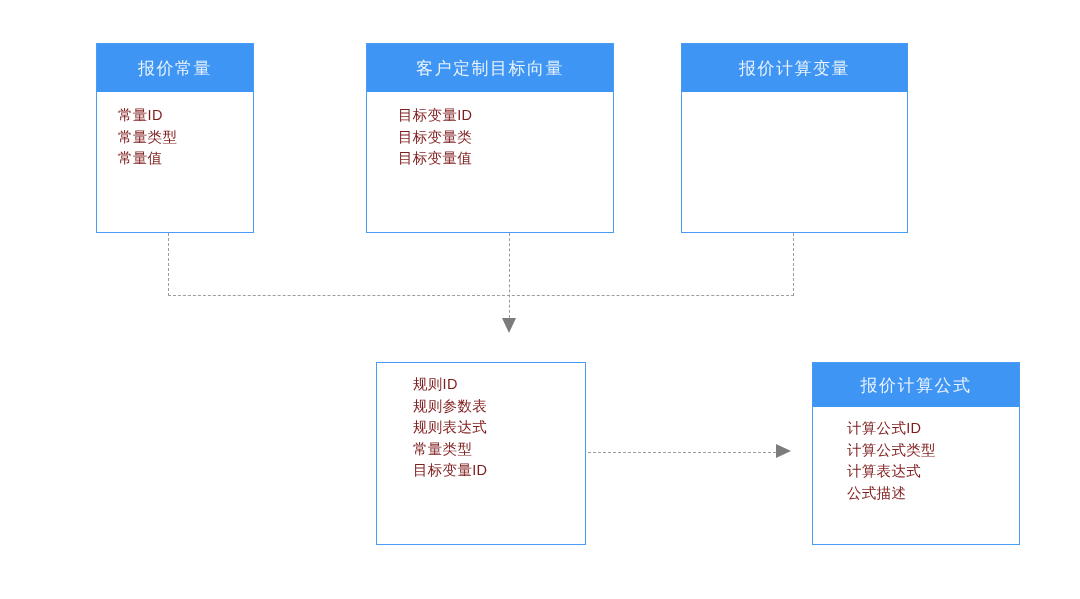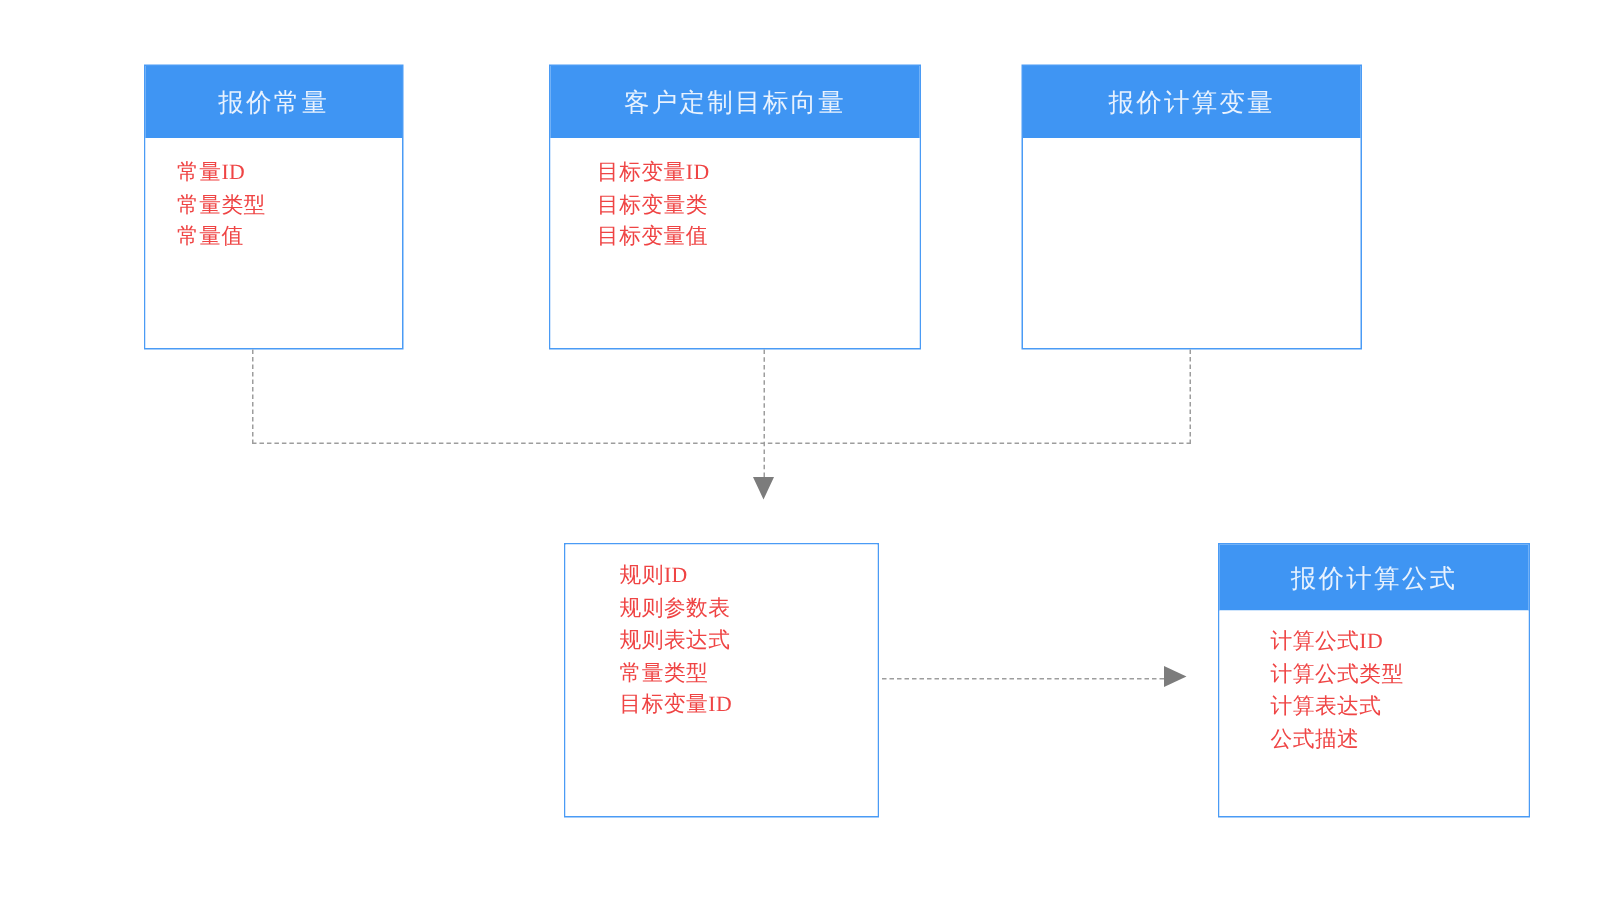--- a/index.html
+++ b/index.html
@@ -40,25 +40,24 @@
     flex: 0 0 auto;
   }
   .entity-body {
     flex: 1 1 auto;
     box-sizing: border-box;
     padding-top: 13px;
     background: #ffffff;
   }
   .field-row {
     font-size: 14.5px;
-    color: #ef4444;
+    color: #7f1d1d;
     line-height: 21.5px;
     white-space: nowrap;
     letter-spacing: 0.3px;
-    font-family: Liberation Serif, serif;
   }
 
   
   .vline {
     position: absolute;
     border-left: 1.4px dashed #9d9d9d;
     width: 0;
   }
   .hline {
     position: absolute;
@@ -80,21 +79,21 @@
     border-top: 7.5px solid transparent;
     border-bottom: 7.5px solid transparent;
     border-left: 15px solid #7c7c7c;
   }
 </style>
 </head>
 <body>
 
 <div id="canvas">
 
-  <div class="entity-box" style="left:96px; top:43px; width:173px; height:190px;">
+  <div class="entity-box" style="left:96px; top:43px; width:158px; height:190px;">
     <div class="entity-header" style="height:48px;">
       <span>报价常量</span>
     </div>
     <div class="entity-body" style="padding-left:21px;">
       <div class="field-row">常量ID</div>
       <div class="field-row">常量类型</div>
       <div class="field-row">常量值</div>
     </div>
   </div>
 

